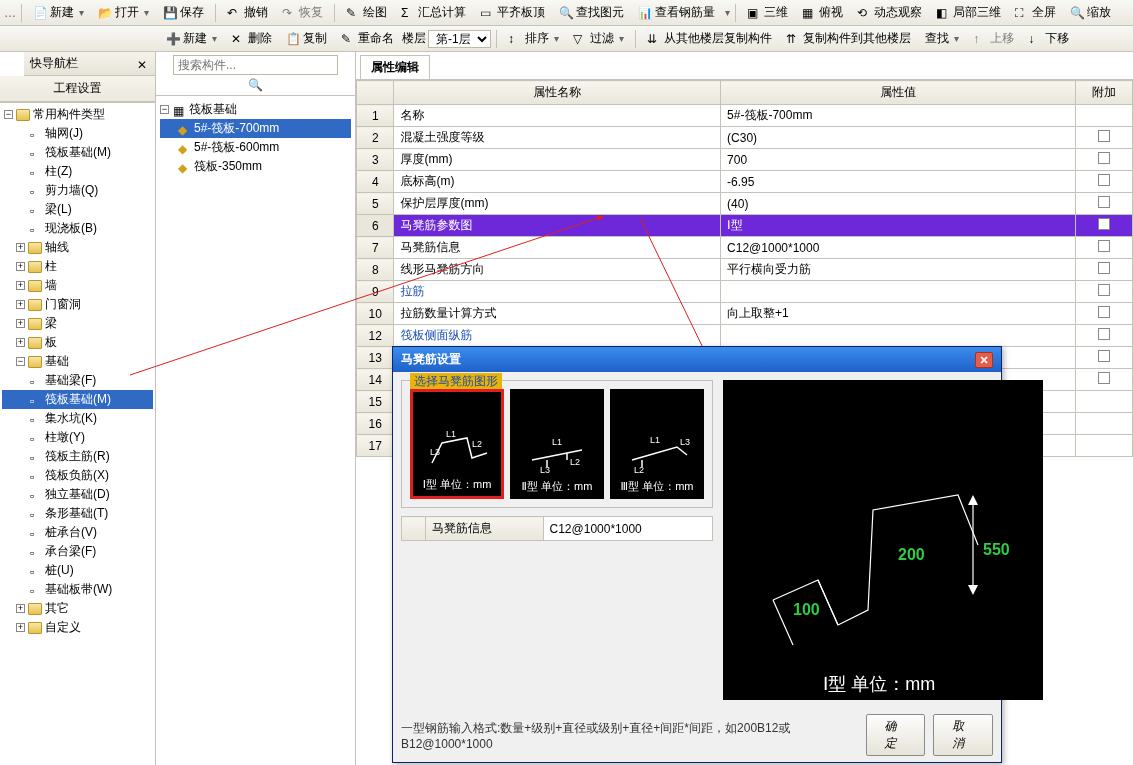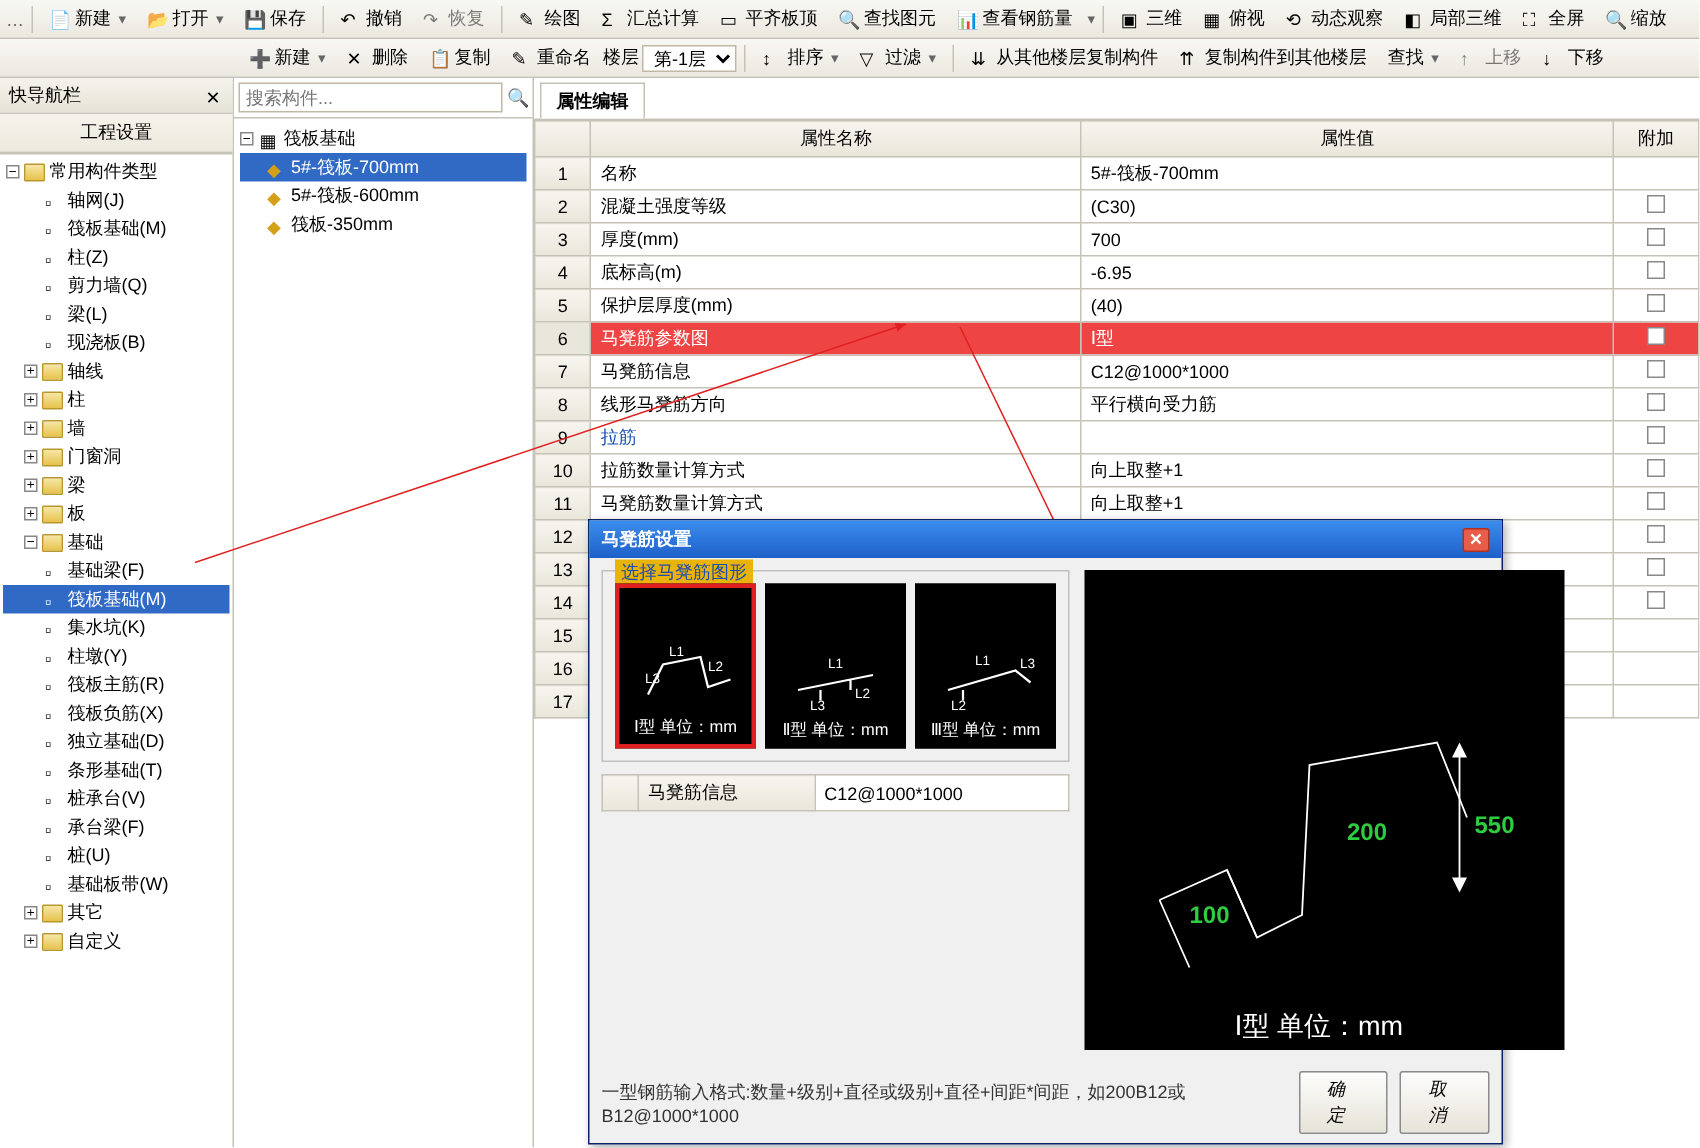--- a/index.html
+++ b/index.html
@@ -4,46 +4,46 @@
 <style>
 * { box-sizing: border-box; margin: 0; padding: 0; }
 body { font-family: "Microsoft YaHei", SimSun, sans-serif; font-size: 12px; background: #fff; color: #000; overflow: hidden; }
 .topbar1, .topbar2 { display: flex; align-items: center; height: 26px; background: linear-gradient(#f8f8f4,#ebe8df); border-bottom: 1px solid #c5c2b8; padding: 0 4px; gap: 2px; }
 .tb-btn { display: inline-flex; align-items: center; gap: 3px; padding: 2px 5px; border: 1px solid transparent; border-radius: 2px; cursor: pointer; }
 .sep { width: 1px; height: 18px; background: #c5c2b8; margin: 0 3px; }
 .icon { display: inline-block; width: 14px; height: 14px; }
 .dd { font-size: 10px; color: #666; margin-left: 2px; }
 .main { display: flex; height: calc(100vh - 52px); }
 .left { width: 156px; background: #fff; border-right: 1px solid #c5c2b8; display: flex; flex-direction: column; }
-.pane-hdr { background: linear-gradient(#f5f3eb,#e6e3d8); border-bottom: 1px solid #c5c2b8; padding: 3px 6px; display: flex; justify-content: space-between; align-items: center; }
+.pane-hdr { background: linear-gradient(#f5f3eb,#e6e3d8); border-bottom: 1px solid #c5c2b8; padding: 3px 6px; display: flex; justify-content: space-between; align-items: center; margin-left: 24px; }
 .pane-hdr .x { width: 12px; height: 12px; cursor: pointer; }
 .nav-tabs { border-bottom: 1px solid #c5c2b8; }
 .nav-tab { text-align: center; padding: 4px 0; border-bottom: 1px solid #c5c2b8; background: linear-gradient(#f5f3eb,#ece9de); cursor: pointer; }
 .tree { flex: 1; overflow: auto; padding: 2px; }
 .tree-node { display: flex; align-items: center; gap: 3px; padding: 1px 2px; cursor: pointer; white-space: nowrap; }
 .tree-node.sel { background: #316ac5; color: #fff; }
 .indent1 { padding-left: 14px; }
 .indent2 { padding-left: 28px; }
 .toggle { width: 9px; height: 9px; border: 1px solid #888; font-size: 9px; line-height: 7px; text-align: center; background: #fff; color: #000; }
 .folder-icon { width: 14px; height: 12px; background: linear-gradient(#f6e6a7,#e8c24a); border: 1px solid #b8972f; border-radius: 1px; }
 .item-icon { width: 12px; height: 12px; display: inline-block; }
 .center { width: 200px; border-right: 1px solid #c5c2b8; display: flex; flex-direction: column; }
-.search-row { display: flex; align-items: center; padding: 3px; border-bottom: 1px solid #c5c2b8; gap: 3px; }
+.search-row { display: flex; align-items: center; padding: 3px; border-bottom: 1px solid #c5c2b8; gap: 3px; flex-direction: column; }
 .search-row input { flex: 1; border: 1px solid #bfb8a5; padding: 2px 4px; font-size: 12px; color: #999; }
 .mid-tree { flex: 1; padding: 4px; overflow: auto; }
 .mt-node { display: flex; align-items: center; gap: 4px; padding: 1px 0; cursor: pointer; }
 .mt-node.hl { background: #316ac5; color: #fff; }
 .mt-indent { padding-left: 18px; }
 .right { flex: 1; display: flex; flex-direction: column; position: relative; }
 .prop-tab { display: inline-block; padding: 3px 10px; background: #fff; border: 1px solid #c5c2b8; border-bottom: none; margin-left: 4px; font-weight: bold; }
 .grid { border-collapse: collapse; width: 100%; }
 .grid th { background: linear-gradient(#f7f5ee,#e9e6db); border: 1px solid #c5c2b8; padding: 3px 6px; font-weight: normal; text-align: center; }
 .grid td { border: 1px solid #c5c2b8; padding: 2px 6px; height: 20px; }
 .grid td.rn { background: linear-gradient(#f7f5ee,#e9e6db); text-align: center; width: 24px; }
-.grid tr.selrow td { background: #ef4444; color: #fff; }
+.grid tr.selrow td { background: #6d28d9; color: #fff; }
 .grid tr.selrow td.rn { background: #e9e6db; color: #000; }
 .grid td.chk { text-align: center; width: 40px; }
 .chkbox { width: 12px; height: 12px; border: 1px solid #888; display: inline-block; background: #fff; }
 .link { color: #1a4db3; }
 .dialog { position: absolute; left: 392px; top: 346px; width: 610px; background: #f0f0f0; border: 1px solid #0a246a; box-shadow: 2px 2px 6px rgba(0,0,0,.3); }
 .dlg-title { background: linear-gradient(#3b8ded,#1e60c9); color: #fff; padding: 4px 8px; display: flex; justify-content: space-between; align-items: center; font-weight: bold; }
 .dlg-close { width: 18px; height: 16px; background: #e85c4a; color: #fff; text-align: center; line-height: 14px; border: 1px solid #b03020; border-radius: 2px; cursor: pointer; font-size: 11px; }
 .dlg-body { padding: 8px; }
 .fieldset { border: 1px solid #c0c0c0; padding: 8px; margin-bottom: 8px; position: relative; }
 .fieldset > .legend { position: absolute; top: -8px; left: 8px; background: #eab308; padding: 0 4px; color: #1a4db3; }
@@ -433,26 +433,20 @@
           </tr>
           <tr>
             <td class="rn">9</td>
             <td class="link">拉筋</td>
             <td></td>
             <td class="chk"><span class="chkbox"></span></td>
           </tr>
           <tr>
             <td class="rn">10</td>
             <td>拉筋数量计算方式</td>
-            <td>向上取整+1</td>
-            <td class="chk"><span class="chkbox"></span></td>
-          </tr>
-          <tr>
-            <td class="rn">11</td>
-            <td>马凳筋数量计算方式</td>
             <td>向上取整+1</td>
             <td class="chk"><span class="chkbox"></span></td>
           </tr>
           <tr>
             <td class="rn">12</td>
             <td class="link">筏板侧面纵筋</td>
             <td></td>
             <td class="chk"><span class="chkbox"></span></td>
           </tr>
           <tr>

